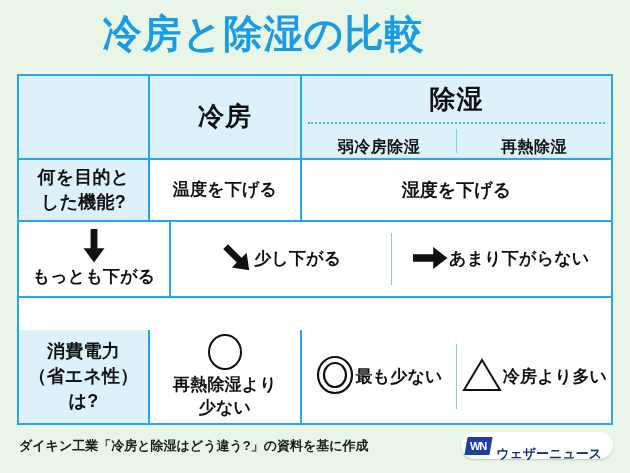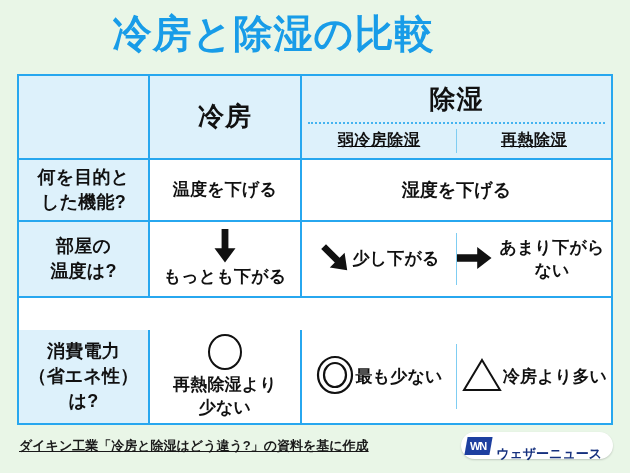--- a/index.html
+++ b/index.html
@@ -17,21 +17,21 @@
   .page {
     width: 630px;
     height: 473px;
     position: relative;
     box-sizing: border-box;
   }
 
   
   .title {
     position: absolute;
-    left: 13px;
+    left: 3px;
     top: 8px;
     width: 521px;
     text-align: center;
     font-size: 39px;
     font-weight: bold;
     color: #189ce8;
     letter-spacing: 1px;
     line-height: 52px;
     white-space: nowrap;
   }
@@ -131,22 +131,21 @@
     letter-spacing: 1px;
   }
   .head-dotted {
     border-top: 2px dotted #44b3f0;
     margin: 0 6px;
     height: 0;
   }
   .head-sub-row {
     flex: 1 1 auto;
     display: flex;
-    align-items: center;
-    text-decoration: underline;
+    align-items: flex-end;
   }
   .head-sub {
     flex: 1 1 50%;
     text-align: center;
     font-size: 16px;
     font-weight: bold;
     color: #111111;
     letter-spacing: 0.5px;
   }
   .head-bg { background: #ddf1fb; }
@@ -192,21 +191,20 @@
   
   .footer {
     position: absolute;
     left: 19px;
     top: 437px;
     font-size: 13px;
     font-weight: bold;
     color: #1a1a1a;
     letter-spacing: 0;
     white-space: nowrap;
-    text-decoration: underline;
   }
   .logo {
     position: absolute;
     right: 17px;
     top: 432px;
     height: 27px;
     background: #ffffff;
     border-radius: 14px;
     display: flex;
     align-items: center;
@@ -282,26 +280,20 @@
         <span class="cell-text">温度を下げる</span>
       </div>
       <div class="col-dehum">
         <div class="span-cell">
           <span class="cell-text-wide">湿度を下げる</span>
         </div>
       </div>
     </div>
 
     <div class="row row-r2">
-      <div class="col-label">
-        <span class="label-text">
-          <span>部屋の</span><br>
-          <span>温度は?</span>
-        </span>
-      </div>
       <div class="col-cool">
         <span class="symbol">
           <svg width="26" height="34" viewBox="0 0 26 34">
             <path d="M9.6 0 h6.8 v19.2 h7.1 L13 33.5 L2.5 19.2 h7.1 Z" fill="#111111"></path>
           </svg>
         </span>
         <span class="cell-text">もっとも下がる</span>
       </div>
       <div class="col-dehum">
         <div class="sub-row">

